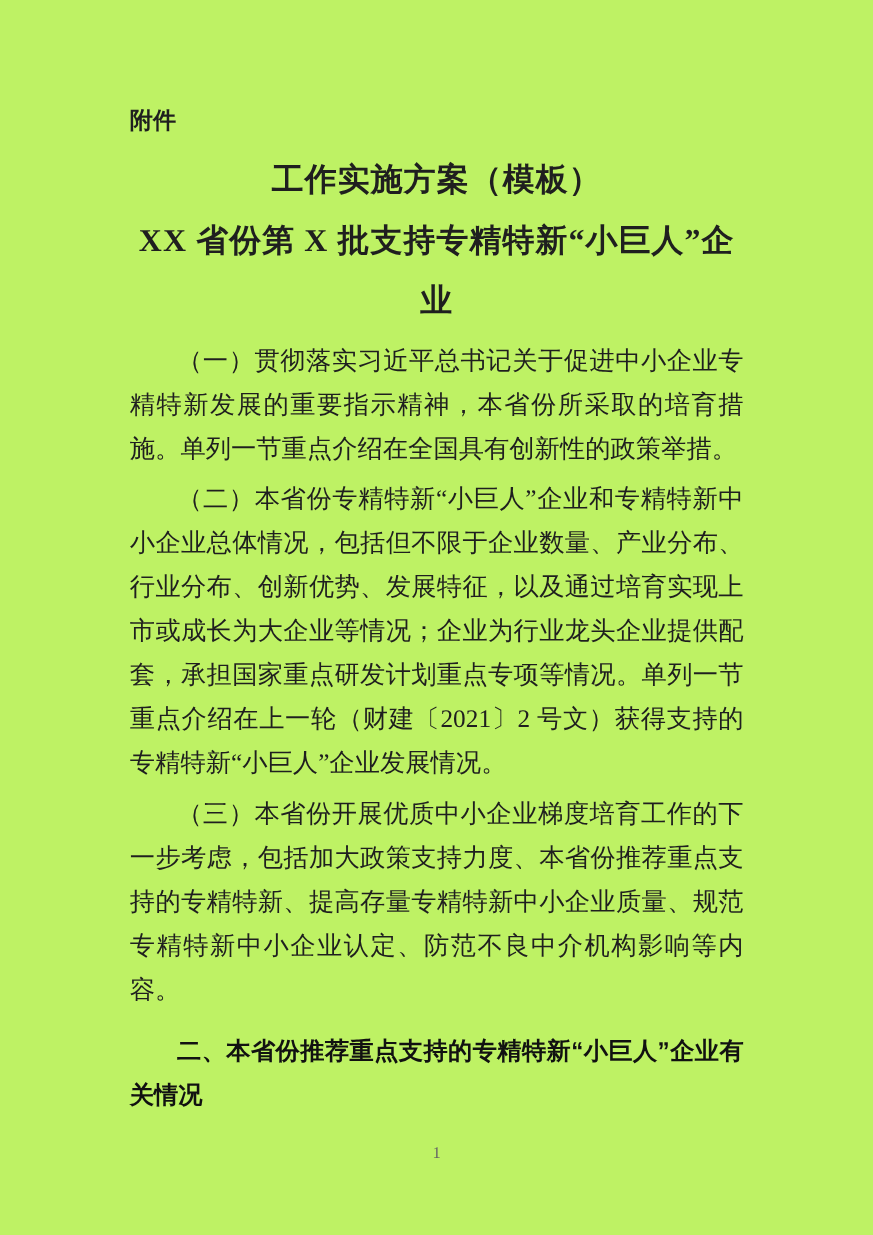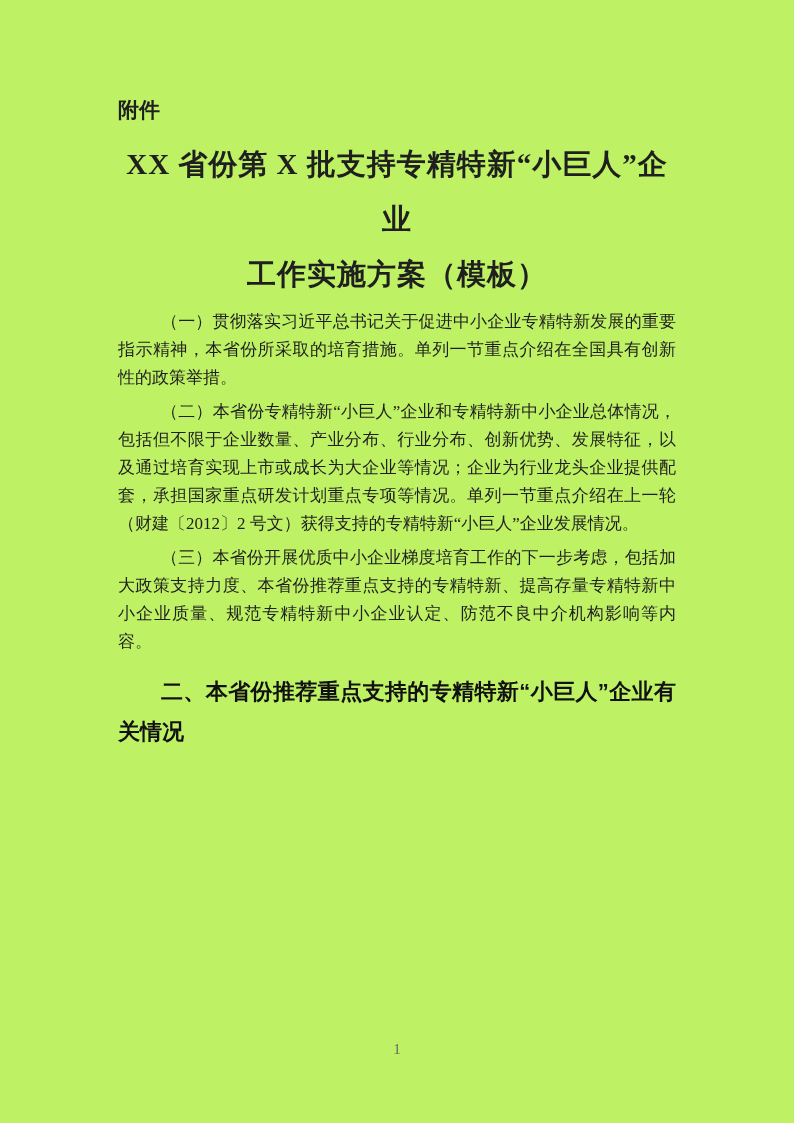--- a/index.html
+++ b/index.html
@@ -45,22 +45,22 @@
     text-indent: 43px;
     text-align: justify;
     color: #111111;
   }
   .section-heading.second {
     margin-top: 16px;
   }
   .body-para {
     margin: 6px 0 0 0;
     font-family: "Liberation Serif", serif;
-    font-size: 17px;
-    line-height: 28px;
+    font-size: 23px;
+    line-height: 40px;
     text-indent: 43px;
     text-align: justify;
     text-justify: inter-ideograph;
     color: #1f1f1f;
   }
   .page-number {
     position: absolute;
     left: 0;
     right: 0;
     bottom: 65px;
@@ -72,28 +72,28 @@
   }
 </style>
 </head>
 <body>
 
 <div class="page">
 
   <div class="attachment">附件</div>
 
   <h1 class="doc-title">
+    <span class="title-line">工作实施方案（模板）</span>
     <span class="title-line">XX 省份第 X 批支持专精特新“小巨人”企业</span>
-    <span class="title-line">工作实施方案（模板）</span>
   </h1>
 
 
   <p class="body-para">（一）贯彻落实习近平总书记关于促进中小企业专精特新发展的重要指示精神，本省份所采取的培育措施。单列一节重点介绍在全国具有创新性的政策举措。</p>
 
-  <p class="body-para">（二）本省份专精特新“小巨人”企业和专精特新中小企业总体情况，包括但不限于企业数量、产业分布、行业分布、创新优势、发展特征，以及通过培育实现上市或成长为大企业等情况；企业为行业龙头企业提供配套，承担国家重点研发计划重点专项等情况。单列一节重点介绍在上一轮（财建〔2012〕2 号文）获得支持的专精特新“小巨人”企业发展情况。</p>
+  <p class="body-para">（二）本省份专精特新“小巨人”企业和专精特新中小企业总体情况，包括但不限于企业数量、产业分布、行业分布、创新优势、发展特征，以及通过培育实现上市或成长为大企业等情况；企业为行业龙头企业提供配套，承担国家重点研发计划重点专项等情况。单列一节重点介绍在上一轮（财建〔2021〕2 号文）获得支持的专精特新“小巨人”企业发展情况。</p>
 
   <p class="body-para">（三）本省份开展优质中小企业梯度培育工作的下一步考虑，包括加大政策支持力度、本省份推荐重点支持的专精特新、提高存量专精特新中小企业质量、规范专精特新中小企业认定、防范不良中介机构影响等内容。</p>
 
   <h2 class="section-heading second">二、本省份推荐重点支持的专精特新“小巨人”企业有关情况</h2>
 
   <div class="page-number">1</div>
 
 </div>
 
 </body></html>

